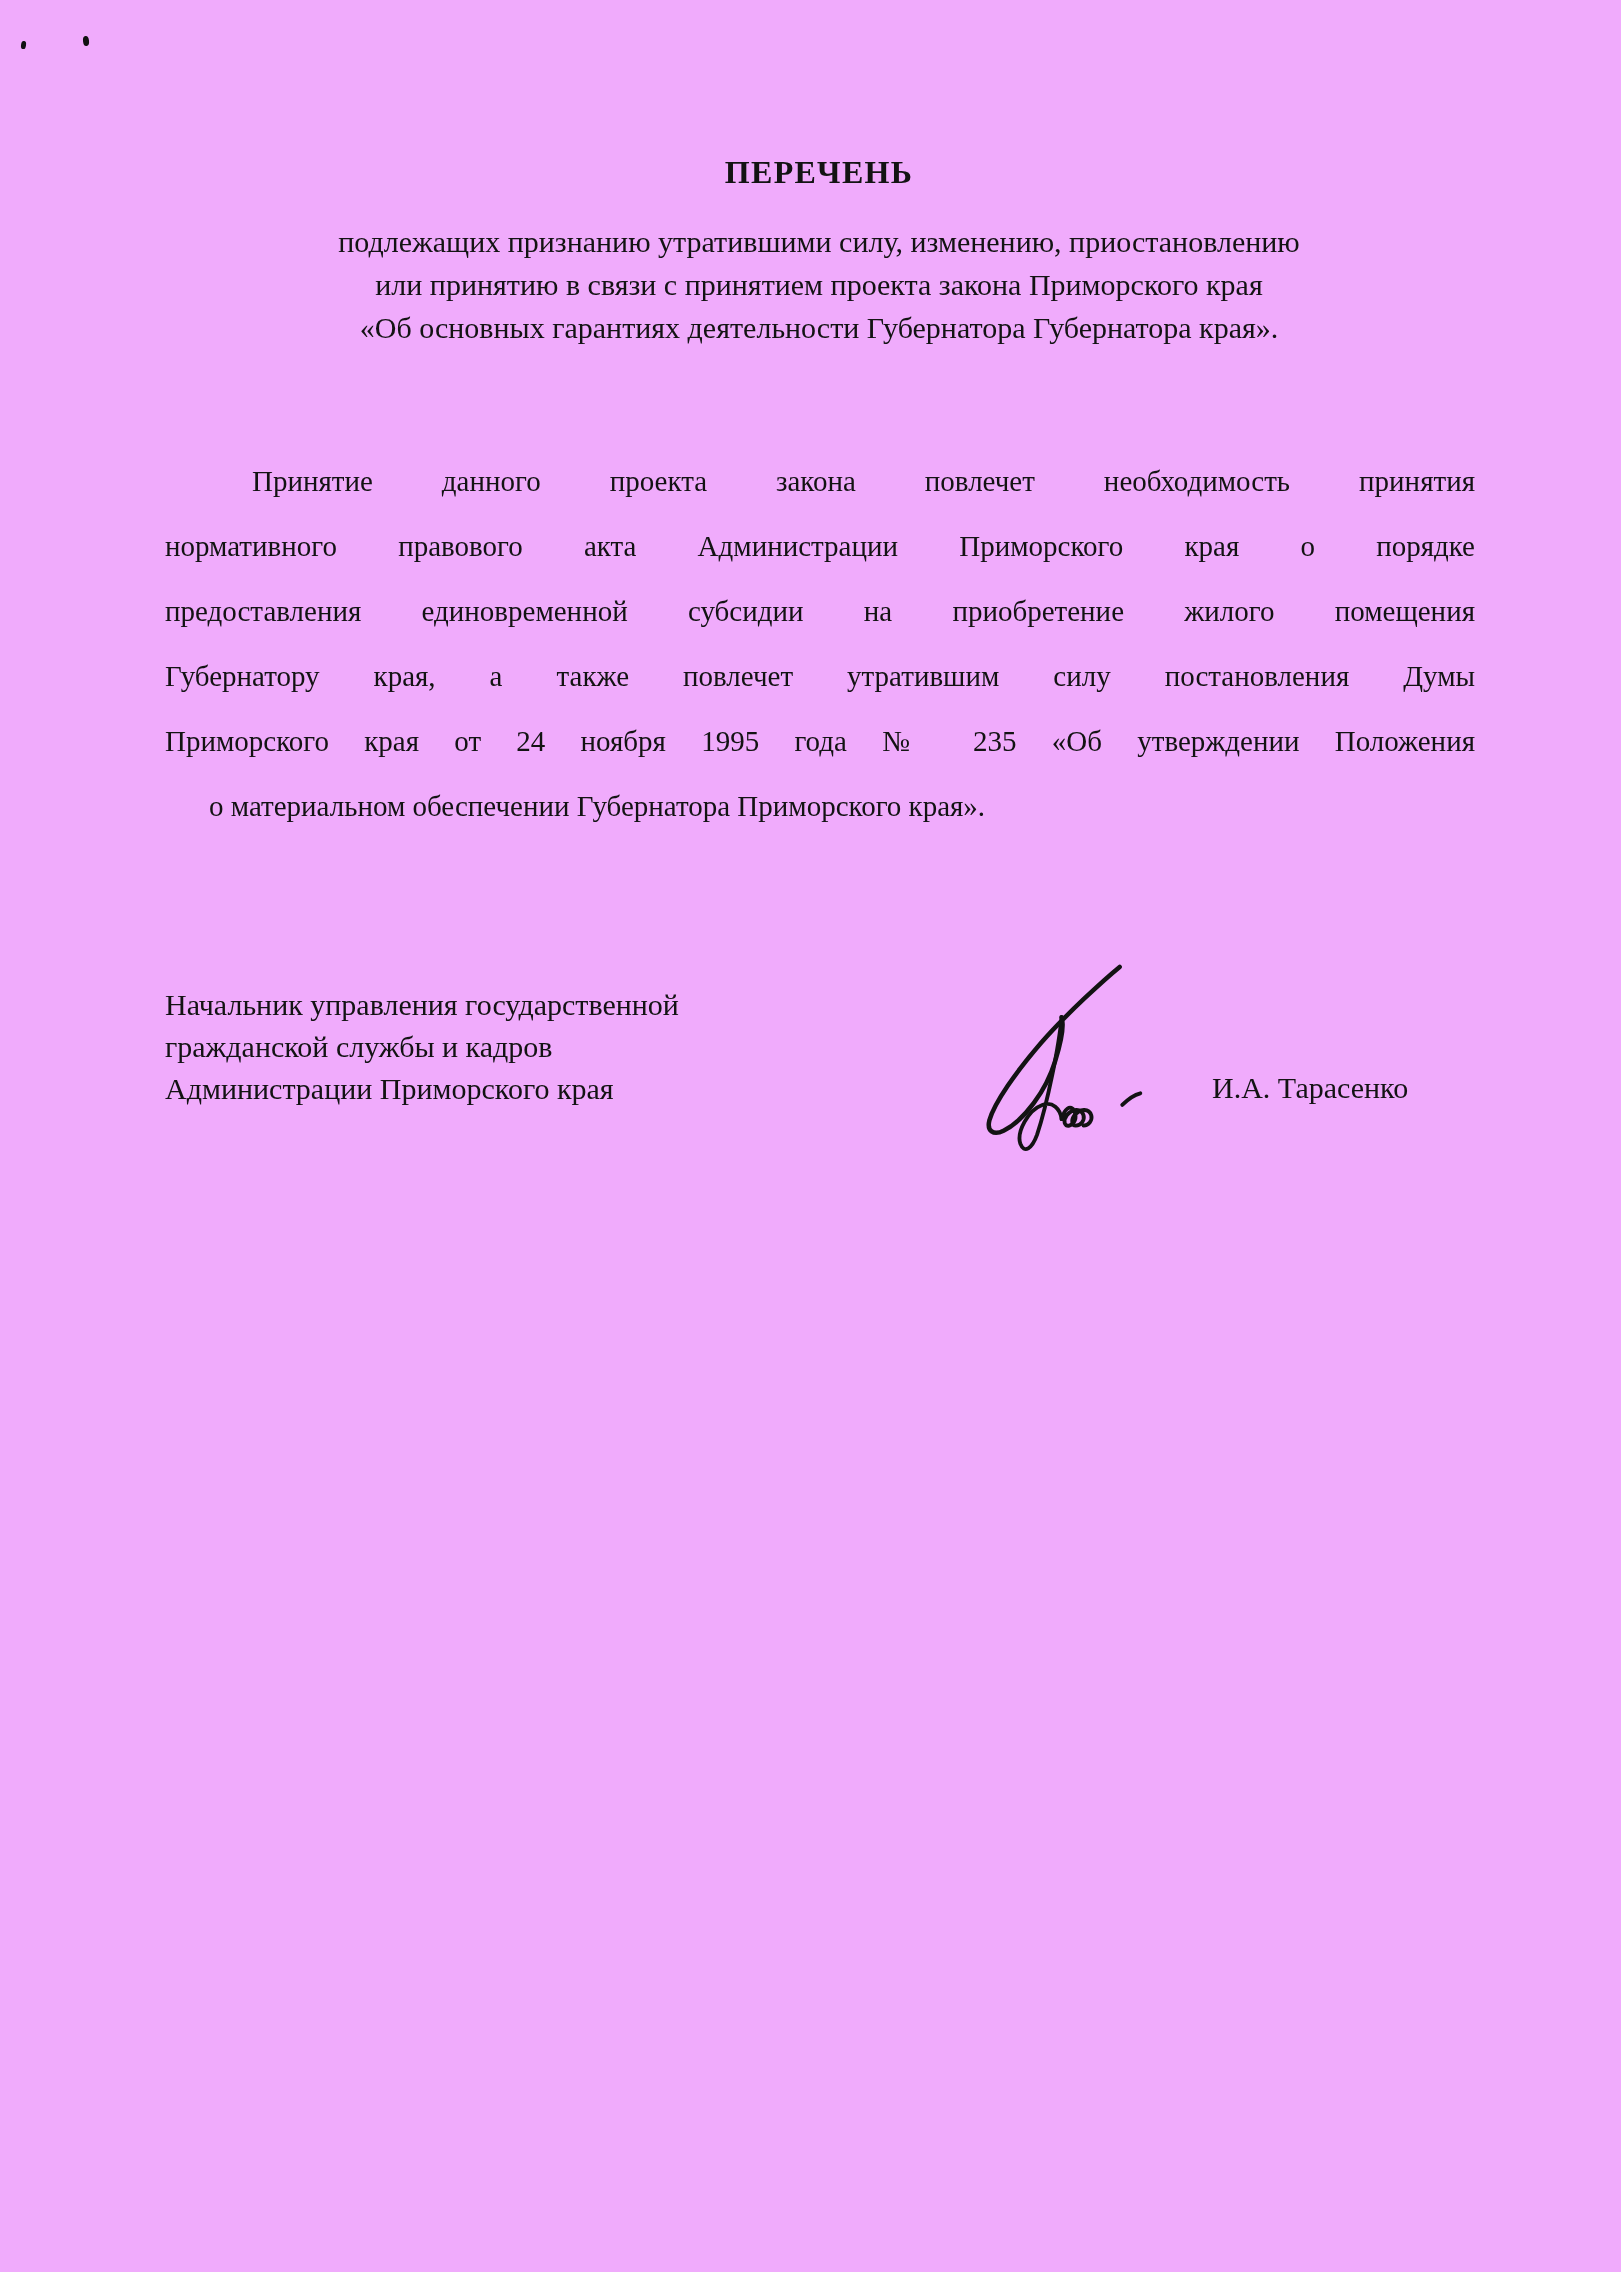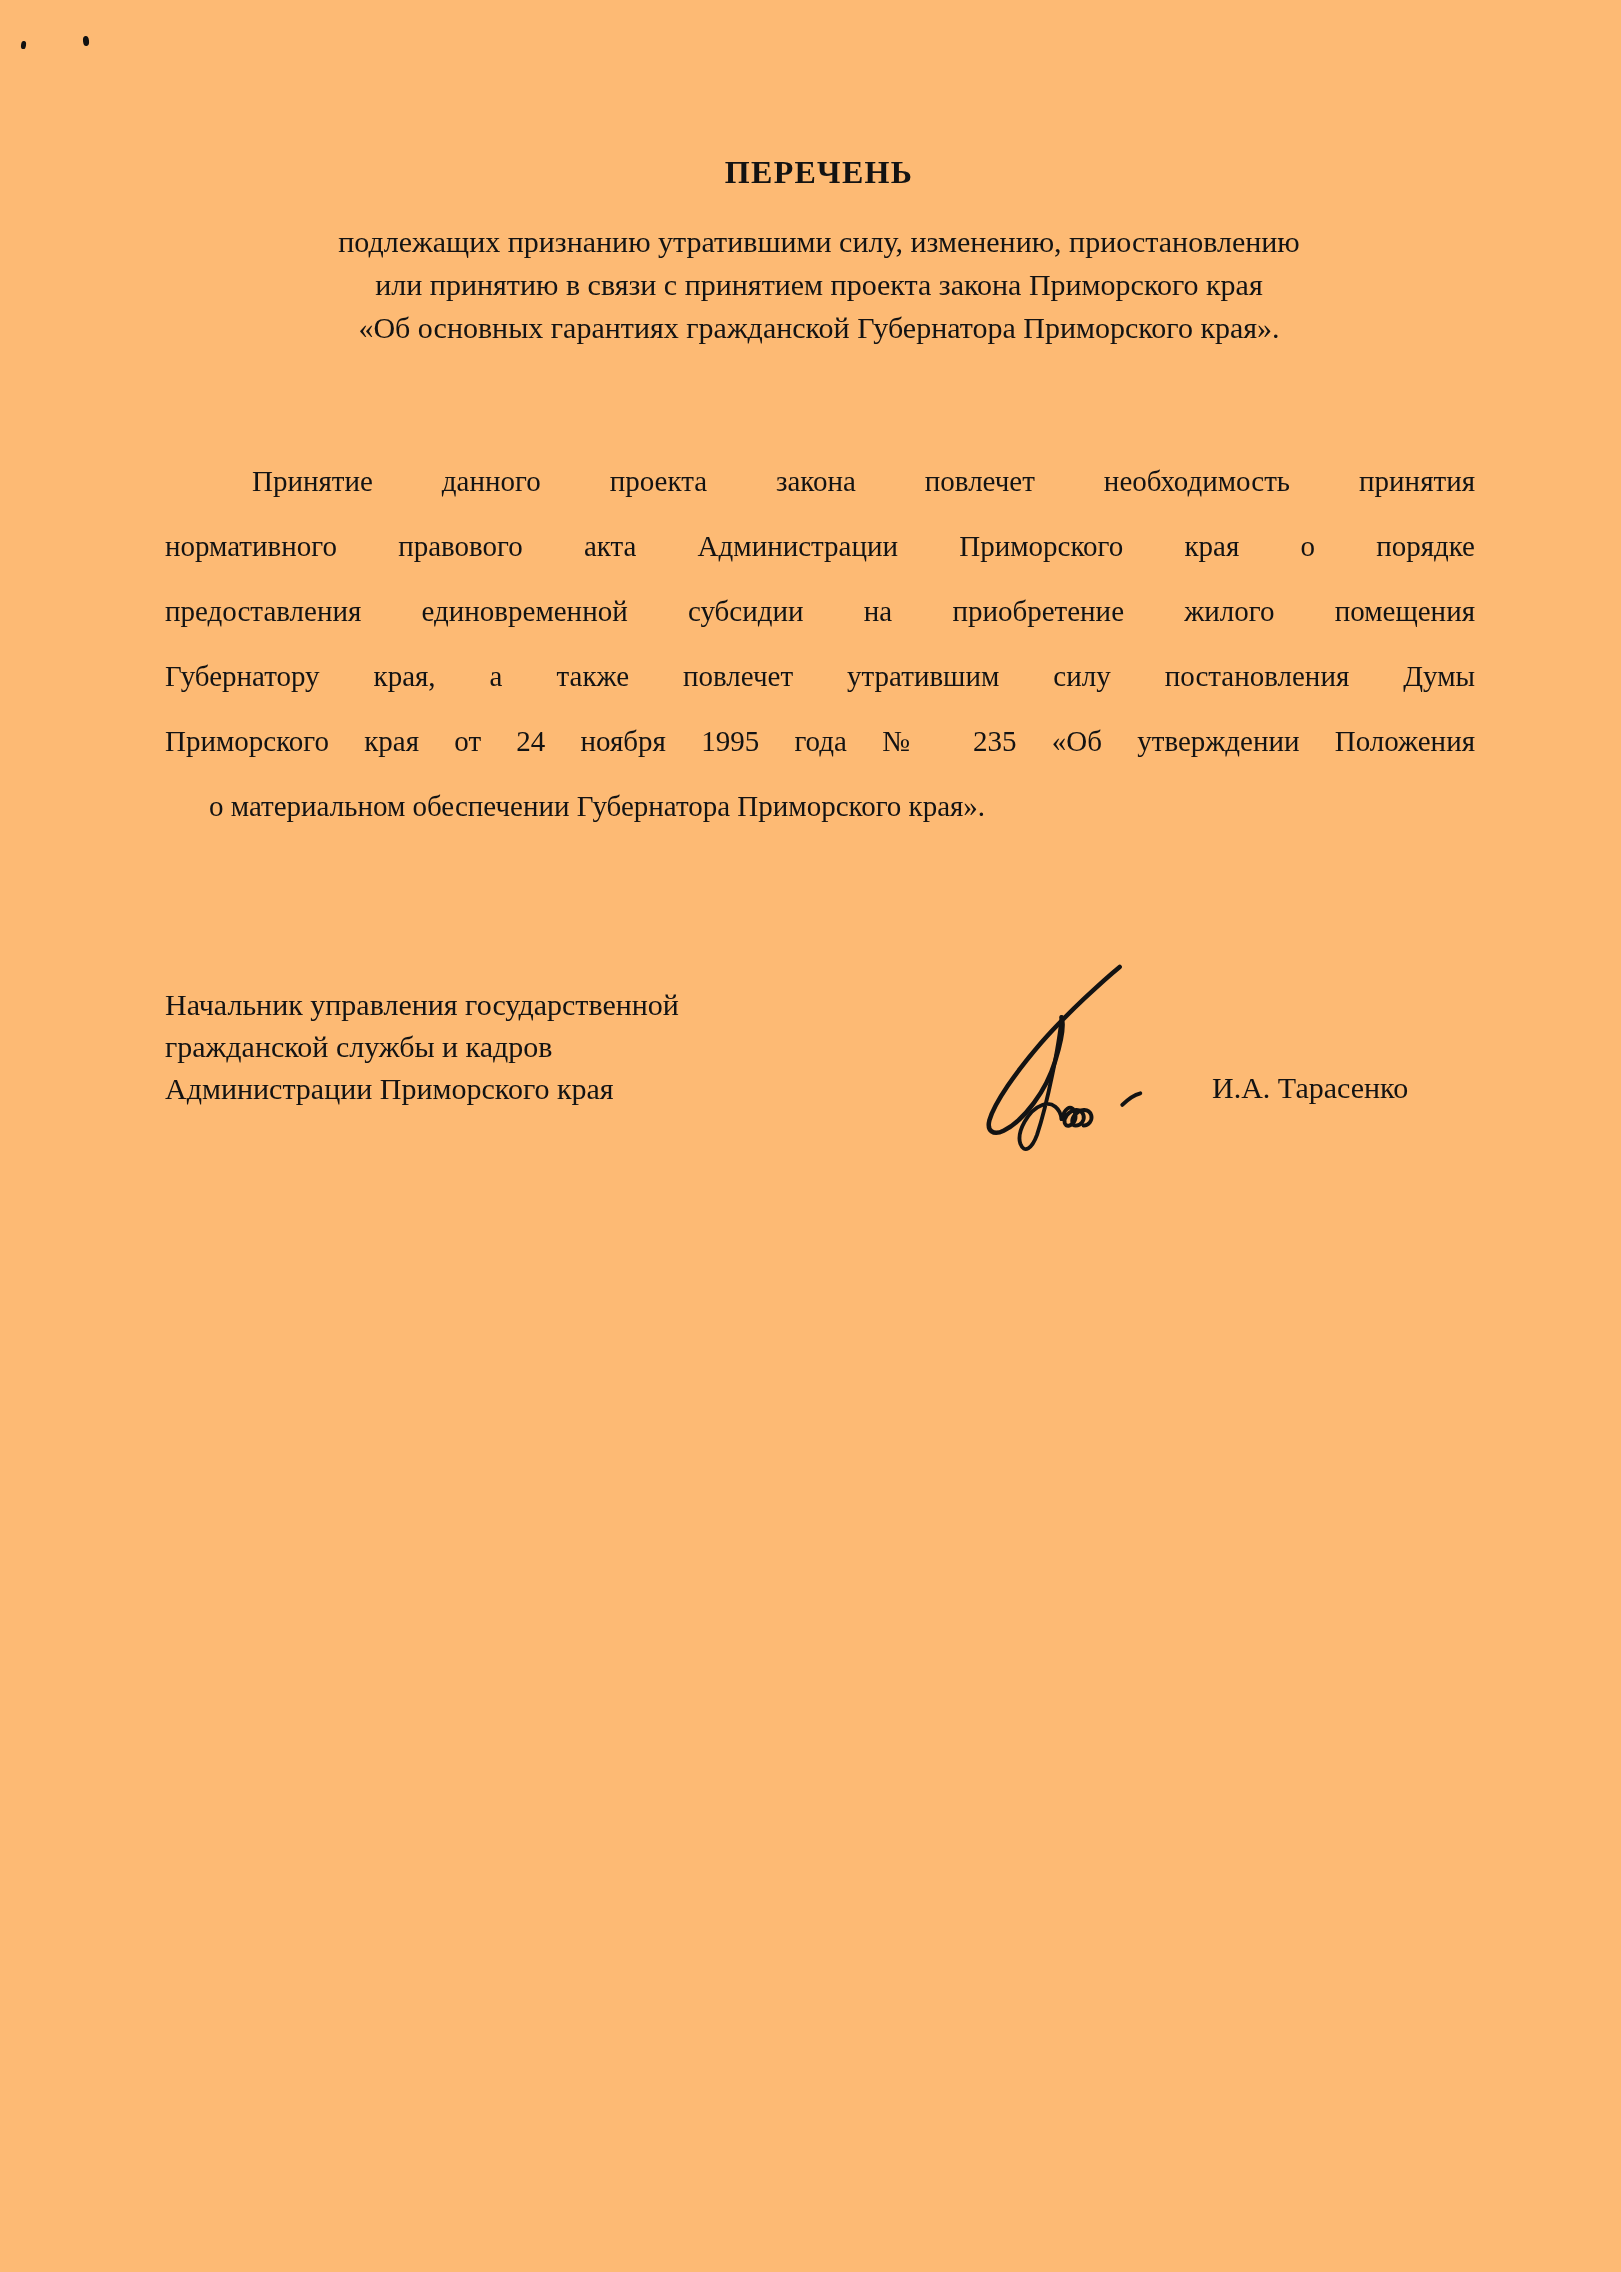--- a/index.html
+++ b/index.html
@@ -5,21 +5,21 @@
   html, body {
     margin: 0;
     padding: 0;
     background: #e8e8e8;
   }
   .page {
     position: relative;
     width: 1621px;
     height: 2273px;
     margin: 0 auto;
-    background: #fdba74;
+    background: #f0abfc;
     color: #131313;
     font-family: "Liberation Serif", "DejaVu Serif", serif;
     overflow: hidden;
   }
   .speck {
     position: absolute;
     background: #111;
     border-radius: 50%;
   }
   .speck-1 { left: 21.3px;  top: 41px; width: 4.5px;  height: 8.4px; transform: rotate(8deg); }
@@ -89,21 +89,21 @@
 <div class="page">
 
   <span class="speck speck-1"></span>
   <span class="speck speck-2"></span>
 
   <div class="doc-title">ПЕРЕЧЕНЬ</div>
 
   <div class="subtitle">
     <div>подлежащих признанию утратившими силу, изменению, приостановлению</div>
     <div>или принятию в связи с принятием проекта закона Приморского края</div>
-    <div>«Об основных гарантиях гражданской Губернатора Приморского края».</div>
+    <div>«Об основных гарантиях деятельности Губернатора Губернатора края».</div>
   </div>
 
   <div class="body-par">
     <div class="body-line first">Принятие данного проекта закона повлечет необходимость принятия</div>
     <div class="body-line">нормативного правового акта Администрации Приморского края о порядке</div>
     <div class="body-line">предоставления единовременной субсидии на приобретение жилого помещения</div>
     <div class="body-line">Губернатору края, а также повлечет утратившим силу постановления Думы</div>
     <div class="body-line">Приморского края от 24 ноября 1995 года № 235 «Об утверждении Положения</div>
     <div class="body-line last">о материальном обеспечении Губернатора Приморского края».</div>
   </div>

